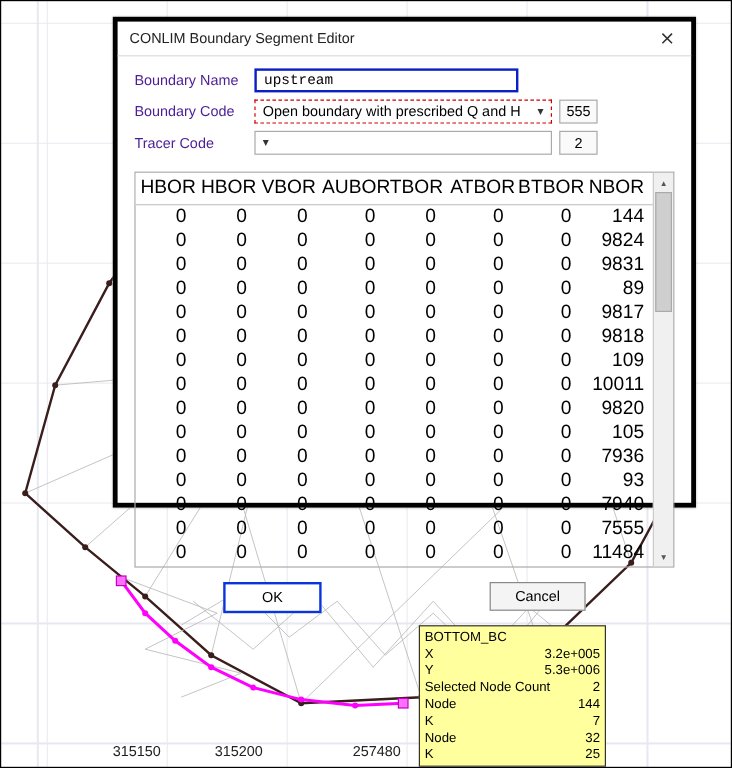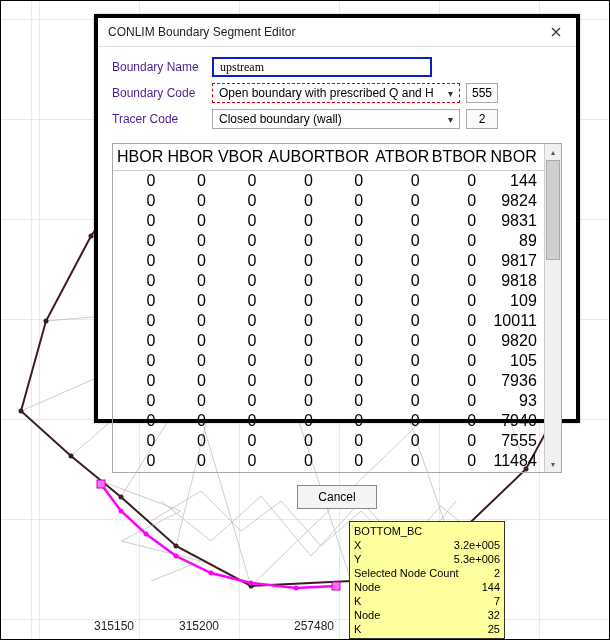--- a/index.html
+++ b/index.html
@@ -97,21 +97,21 @@
     width: 94px;
     text-align: left;
     color: #4c1d95;
   }
   .text-input {
     flex: 0 0 220px;
     height: 20px;
     border: 2px solid #0a1fc4;
     box-sizing: border-box;
     padding: 0 6px;
-    font-family: Liberation Serif, serif;
+    font-family: Liberation Mono, monospace;
     font-size: 12px;
     outline: none;
   }
   .select-wrap {
     flex: 0 0 248px;
     height: 20px;
     display: flex;
     align-items: center;
     justify-content: space-between;
     padding: 0 6px;
@@ -333,21 +333,20 @@
       <div class="form-label">Boundary Code</div>
       <div class="select-wrap">
         <span>Open boundary with prescribed Q and H</span>
         <span class="chev">▾</span>
       </div>
       <div class="code-box">555</div>
     </div>
     <div class="form-row">
       <div class="form-label">Tracer Code</div>
       <div class="select-wrap grey">
-        <span>Closed boundary (wall)</span>
         <span class="chev">▾</span>
       </div>
       <div class="code-box">2</div>
     </div>
   </div>
 
   <div class="table-wrap">
     <div class="table-inner">
       <table>
         <colgroup>
@@ -566,15 +565,16 @@
       </table>
       <div class="scroll-col">
         <div class="arrow up">▴</div>
         <div class="thumb"></div>
         <div class="arrow down">▾</div>
       </div>
     </div>
   </div>
 
   <div class="btn-row">
+    <div class="btn primary">OK</div>
     <div class="btn">Cancel</div>
   </div>
 </div>
 
 </body></html>

